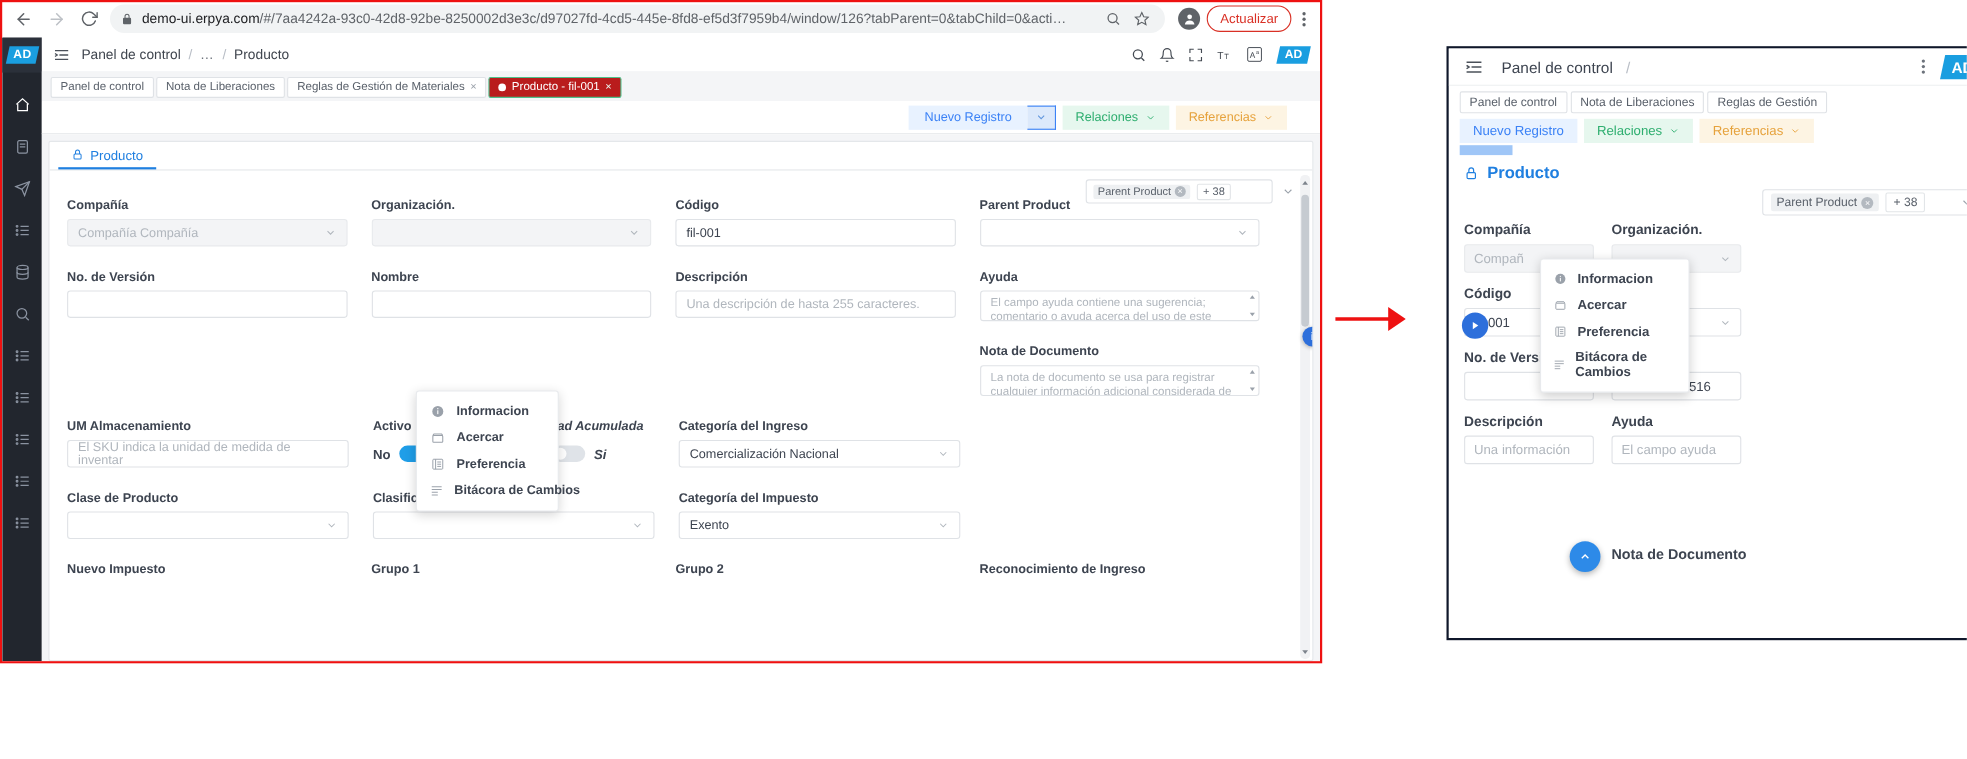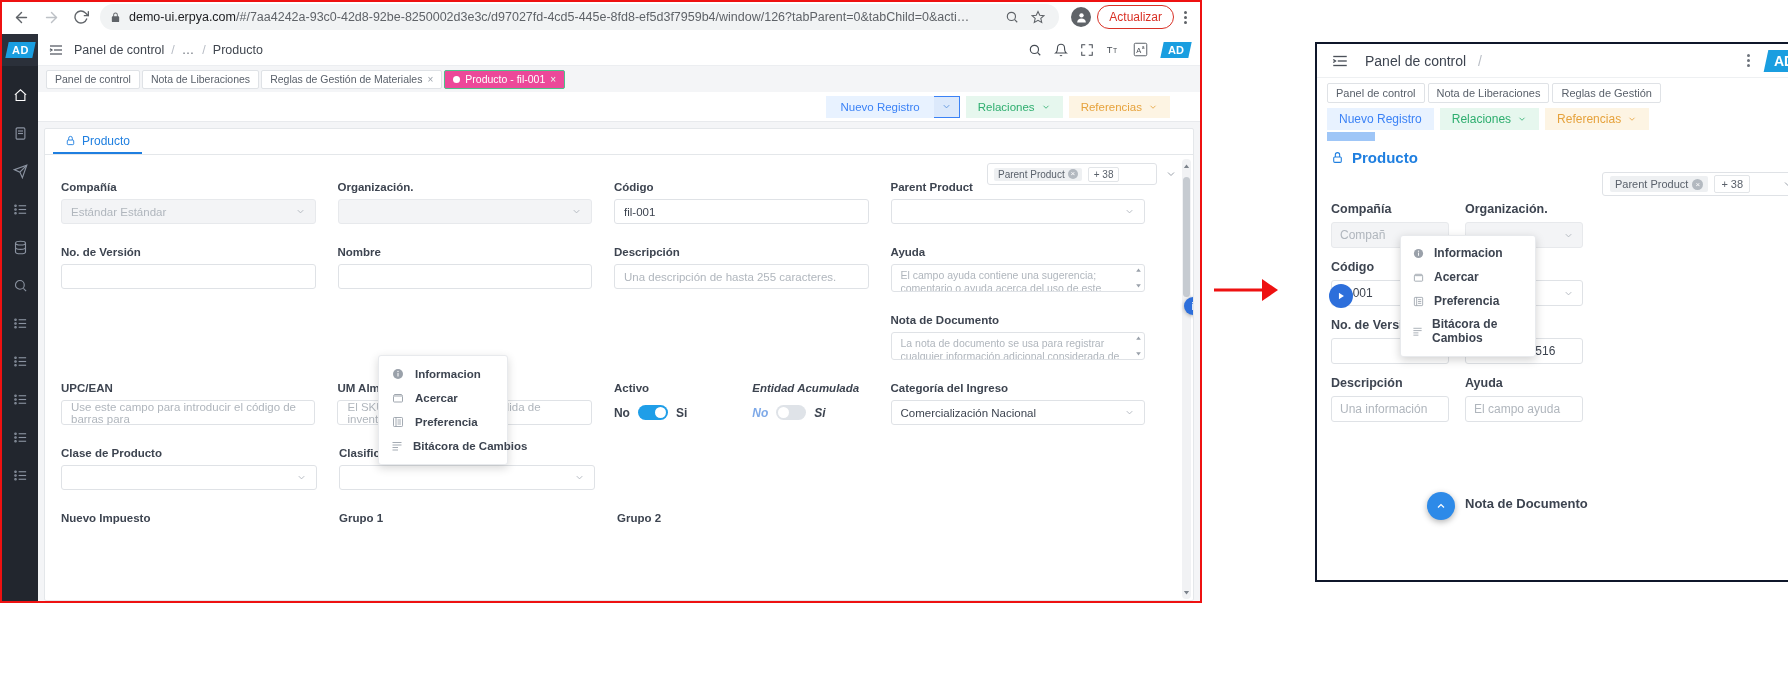--- a/index.html
+++ b/index.html
@@ -104,21 +104,21 @@
   .tabs-row {
     position:absolute; left:36px; top:32px; width:1162px; height:26px;
     background:#f4f5f7; display:flex; align-items:center; gap:2px; padding:0 8px;
   }
   .wtab {
     height:19px; background:#fff; border:1px solid #dfe2e6; border-radius:2px;
     display:flex; align-items:center; gap:5px; padding:0 8px;
     font-size:10.5px; color:#5a616b; white-space:nowrap;
   }
   .wtab .x { color:#9aa1aa; font-size:10px; }
-  .wtab.active { background:#ec4899; border-color:#4ec08a; color:#ffffff; }
+  .wtab.active { background:#b91c1c; border-color:#4ec08a; color:#ffffff; }
   .wtab.active .x { color:#eafaf2; }
   .wtab .dot { width:7px; height:7px; border-radius:50%; background:#ffffff; display:inline-block; }
 
   
   .action-bar {
     position:absolute; left:36px; top:58px; width:1162px; height:30px;
     background:#ffffff; border-bottom:1px solid #e8eaed;
     display:flex; align-items:center; justify-content:flex-end; padding-right:30px; gap:0;
   }
   .btn-new {
@@ -629,21 +629,21 @@
               </svg>
           </span>
         </div>
 
         <div class="form">
 
           <div class="frow">
             <div class="fcell">
               <div class="flabel">Compañía</div>
               <div class="finput select readonly placeholder">
-                <span>Estándar Estándar</span>
+                <span>Compañía Compañía</span>
                 <span class="caret">
                     <svg width="11" height="11" viewBox="0 0 24 24" fill="none" stroke="currentColor" stroke-width="2">
                       <polyline points="6 9 12 15 18 9"></polyline>
                     </svg>
                   </span>
               </div>
             </div>
             <div class="fcell">
               <div class="flabel">Organización.</div>
               <div class="finput select readonly placeholder">
@@ -730,26 +730,20 @@
                     </svg>
                 </span>
               </div>
             </div>
           </div>
 
           <div class="rowgap"></div>
 
           <div class="frow">
             <div class="fcell">
-              <div class="flabel">UPC/EAN</div>
-              <div class="finput placeholder">
-                <span>Use este campo para introducir el código de barras para</span>
-              </div>
-            </div>
-            <div class="fcell">
               <div class="flabel">UM Almacenamiento</div>
               <div class="finput placeholder">
                 <span>El SKU indica la unidad de medida de inventar</span>
               </div>
             </div>
             <div class="fcell" style="width:139px;">
               <div class="flabel">Activo</div>
               <div class="toggle-wrap">
                 <span class="tg-label off">No</span>
                 <span class="switch on">
@@ -799,33 +793,47 @@
               <div class="flabel">Clasificación de Producto</div>
               <div class="finput select placeholder">
                 <span></span>
                 <span class="caret">
                     <svg width="11" height="11" viewBox="0 0 24 24" fill="none" stroke="currentColor" stroke-width="2">
                       <polyline points="6 9 12 15 18 9"></polyline>
                     </svg>
                   </span>
               </div>
             </div>
+            <div class="fcell">
+              <div class="flabel">Categoría del Impuesto</div>
+              <div class="finput select">
+                <span>Exento</span>
+                <span class="caret">
+                    <svg width="11" height="11" viewBox="0 0 24 24" fill="none" stroke="currentColor" stroke-width="2">
+                      <polyline points="6 9 12 15 18 9"></polyline>
+                    </svg>
+                  </span>
+              </div>
+            </div>
           </div>
 
           <div class="rowgap"></div>
 
           <div class="frow">
             <div class="fcell">
               <div class="flabel">Nuevo Impuesto</div>
             </div>
             <div class="fcell">
               <div class="flabel">Grupo 1</div>
             </div>
             <div class="fcell">
               <div class="flabel">Grupo 2</div>
+            </div>
+            <div class="fcell">
+              <div class="flabel">Reconocimiento de Ingreso</div>
             </div>
           </div>
 
         </div>
 
         <div class="ctx-menu">
           <div class="ctx-item">
             <span class="ci">
               <svg width="12" height="12" viewBox="0 0 24 24" fill="currentColor">
                   <circle cx="12" cy="12" r="10"></circle>

